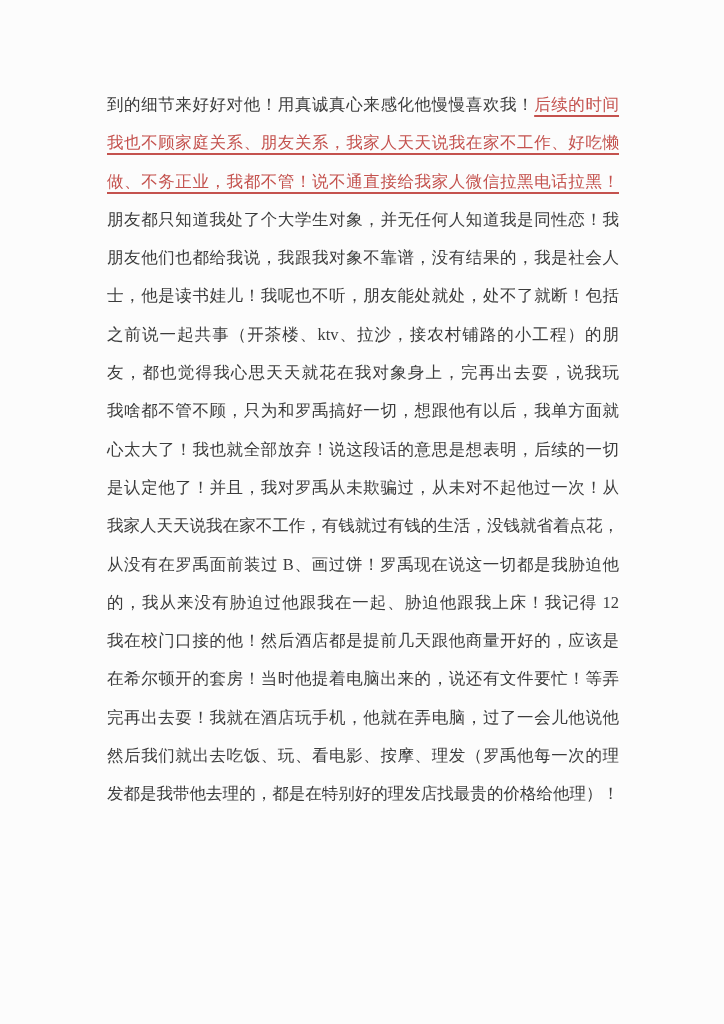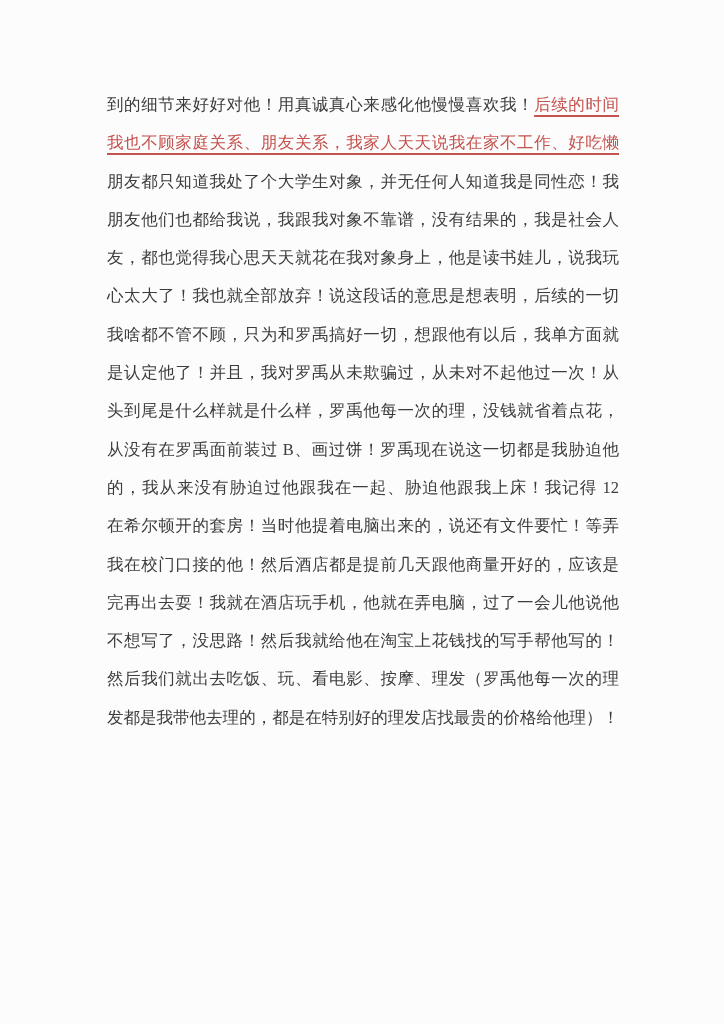--- a/index.html
+++ b/index.html
@@ -45,29 +45,31 @@
     text-underline-offset: 5px;
   }
 </style>
 </head>
 <body>
 
 <div class="page">
   <div class="text-block" id="text-block">
       <div class="line"><span class="seg-normal">到的细节来好好对他！用真诚真心来感化他慢慢喜欢我！</span><span class="seg-red">后续的时间</span></div>
       <div class="line"><span class="seg-red">我也不顾家庭关系、朋友关系，我家人天天说我在家不工作、好吃懒</span></div>
+      <div class="line"><span class="seg-red">做、不务正业，我都不管！说不通直接给我家人微信拉黑电话拉黑！</span></div>
       <div class="line"><span class="seg-normal">朋友都只知道我处了个大学生对象，并无任何人知道我是同性恋！我</span></div>
       <div class="line"><span class="seg-normal">朋友他们也都给我说，我跟我对象不靠谱，没有结果的，我是社会人</span></div>
-      <div class="line"><span class="seg-normal">友，都也觉得我心思天天就花在我对象身上，他是读书娃儿，说我玩</span></div>
+      <div class="line"><span class="seg-normal">士，他是读书娃儿！我呢也不听，朋友能处就处，处不了就断！包括</span></div>
+      <div class="line"><span class="seg-normal">之前说一起共事（开茶楼、ktv、拉沙，接农村铺路的小工程）的朋</span></div>
+      <div class="line"><span class="seg-normal">友，都也觉得我心思天天就花在我对象身上，完再出去耍，说我玩</span></div>
+      <div class="line"><span class="seg-normal">我啥都不管不顾，只为和罗禹搞好一切，想跟他有以后，我单方面就</span></div>
       <div class="line"><span class="seg-normal">心太大了！我也就全部放弃！说这段话的意思是想表明，后续的一切</span></div>
-      <div class="line"><span class="seg-normal">我啥都不管不顾，只为和罗禹搞好一切，想跟他有以后，我单方面就</span></div>
       <div class="line"><span class="seg-normal">是认定他了！并且，我对罗禹从未欺骗过，从未对不起他过一次！从</span></div>
-      <div class="line"><span class="seg-normal">头到尾是什么样就是什么样，罗禹他每一次的理，没钱就省着点花，</span></div>
+      <div class="line"><span class="seg-normal">我家人天天说我在家不工作，有钱就过有钱的生活，没钱就省着点花，</span></div>
       <div class="line"><span class="seg-normal">从没有在罗禹面前装过 B、画过饼！罗禹现在说这一切都是我胁迫他</span></div>
       <div class="line"><span class="seg-normal">的，我从来没有胁迫过他跟我在一起、胁迫他跟我上床！我记得 12</span></div>
+      <div class="line"><span class="seg-normal">我在校门口接的他！然后酒店都是提前几天跟他商量开好的，应该是</span></div>
       <div class="line"><span class="seg-normal">在希尔顿开的套房！当时他提着电脑出来的，说还有文件要忙！等弄</span></div>
-      <div class="line"><span class="seg-normal">我在校门口接的他！然后酒店都是提前几天跟他商量开好的，应该是</span></div>
       <div class="line"><span class="seg-normal">完再出去耍！我就在酒店玩手机，他就在弄电脑，过了一会儿他说他</span></div>
-      <div class="line"><span class="seg-normal">不想写了，没思路！然后我就给他在淘宝上花钱找的写手帮他写的！</span></div>
       <div class="line"><span class="seg-normal">然后我们就出去吃饭、玩、看电影、按摩、理发（罗禹他每一次的理</span></div>
       <div class="line"><span class="seg-normal">发都是我带他去理的，都是在特别好的理发店找最贵的价格给他理）！</span></div>
     </div>
 </div>
 
 </body></html>

